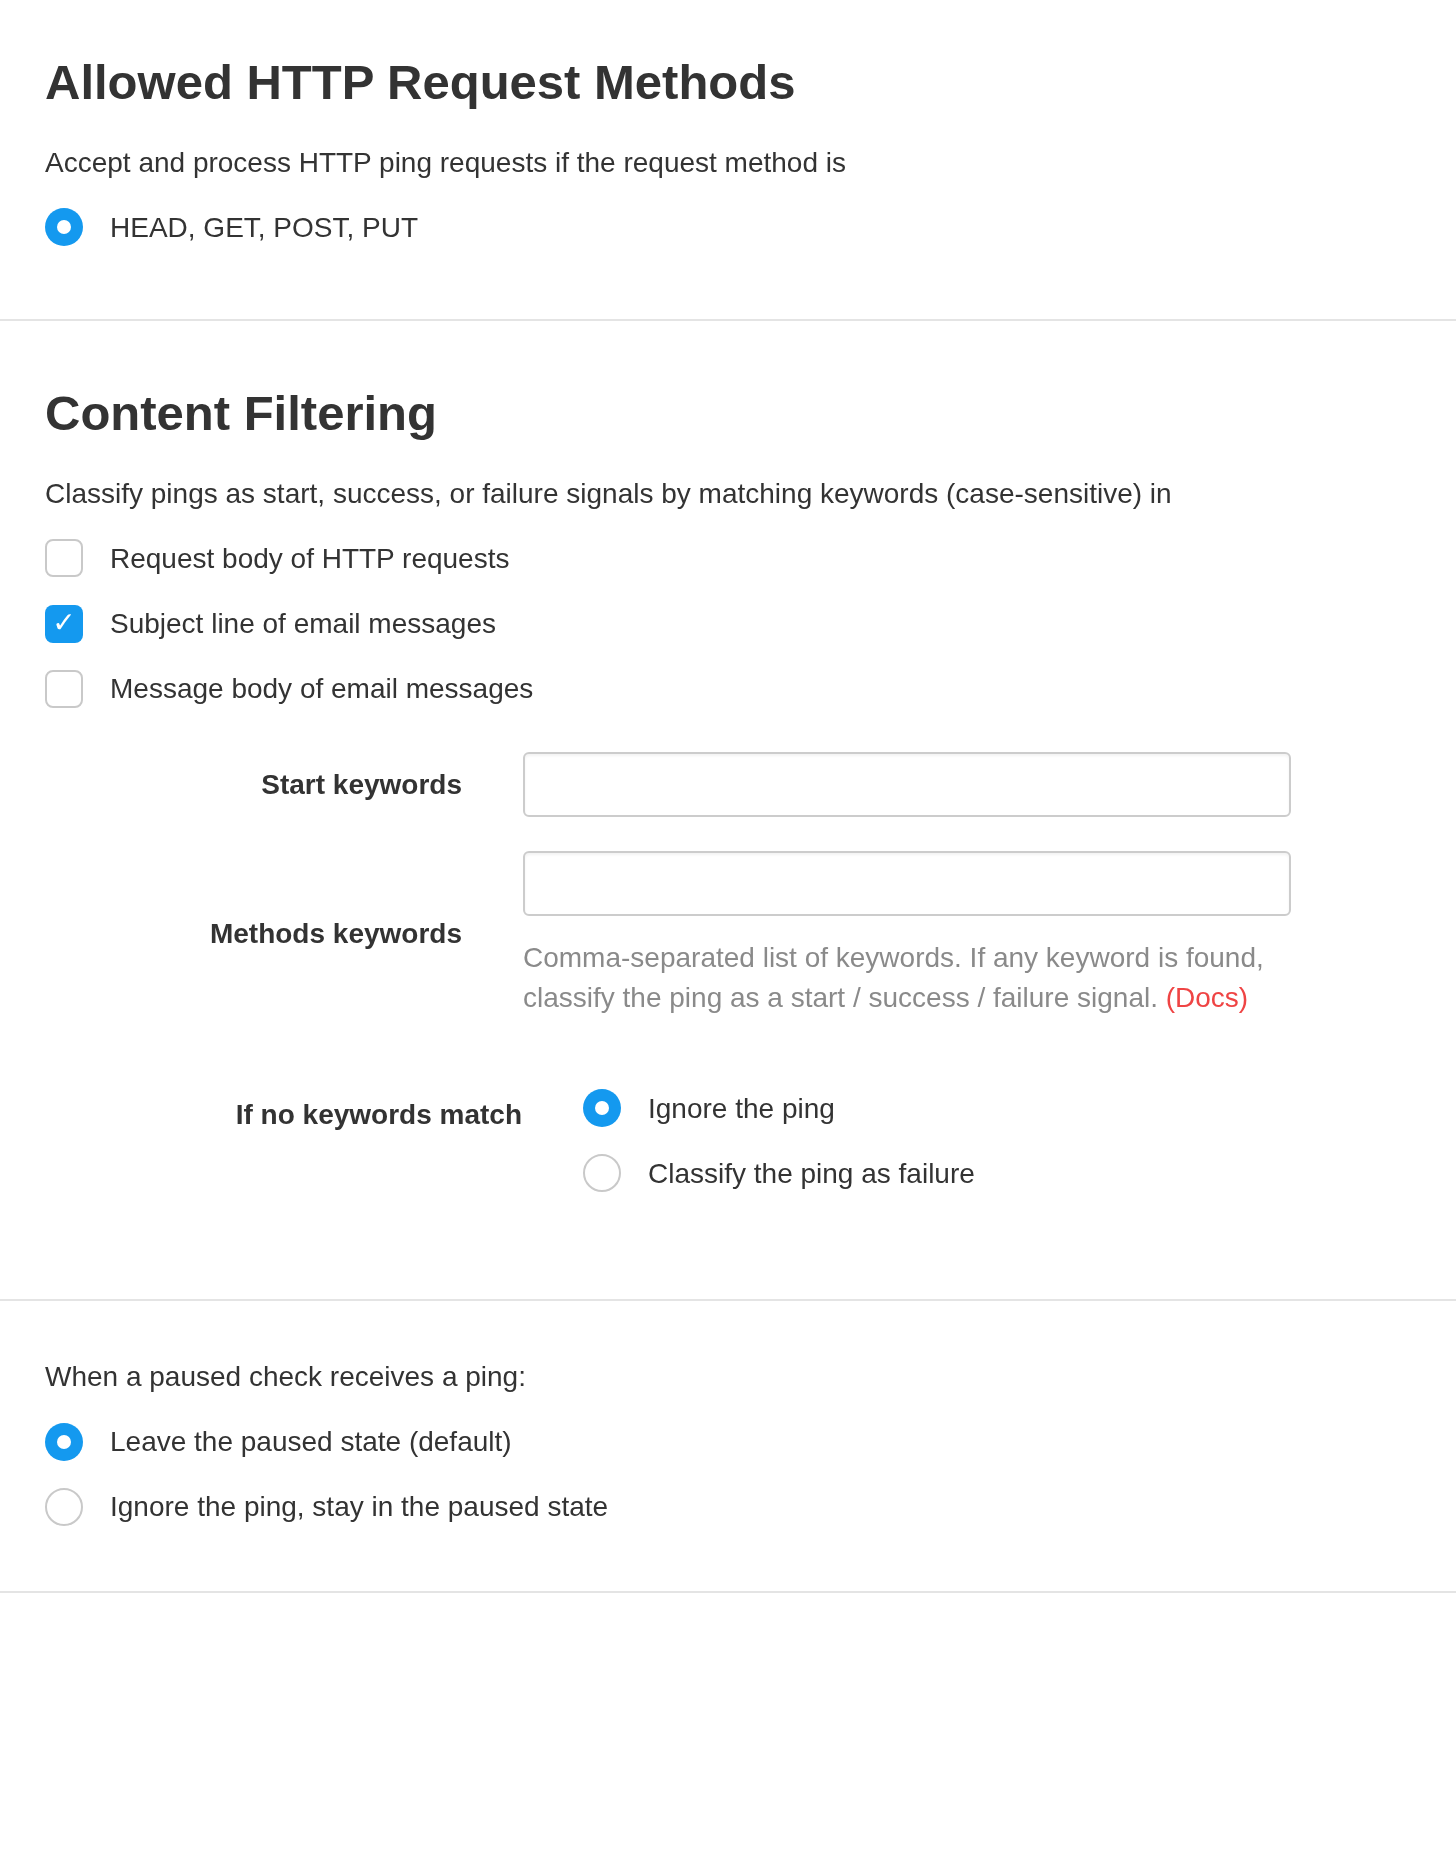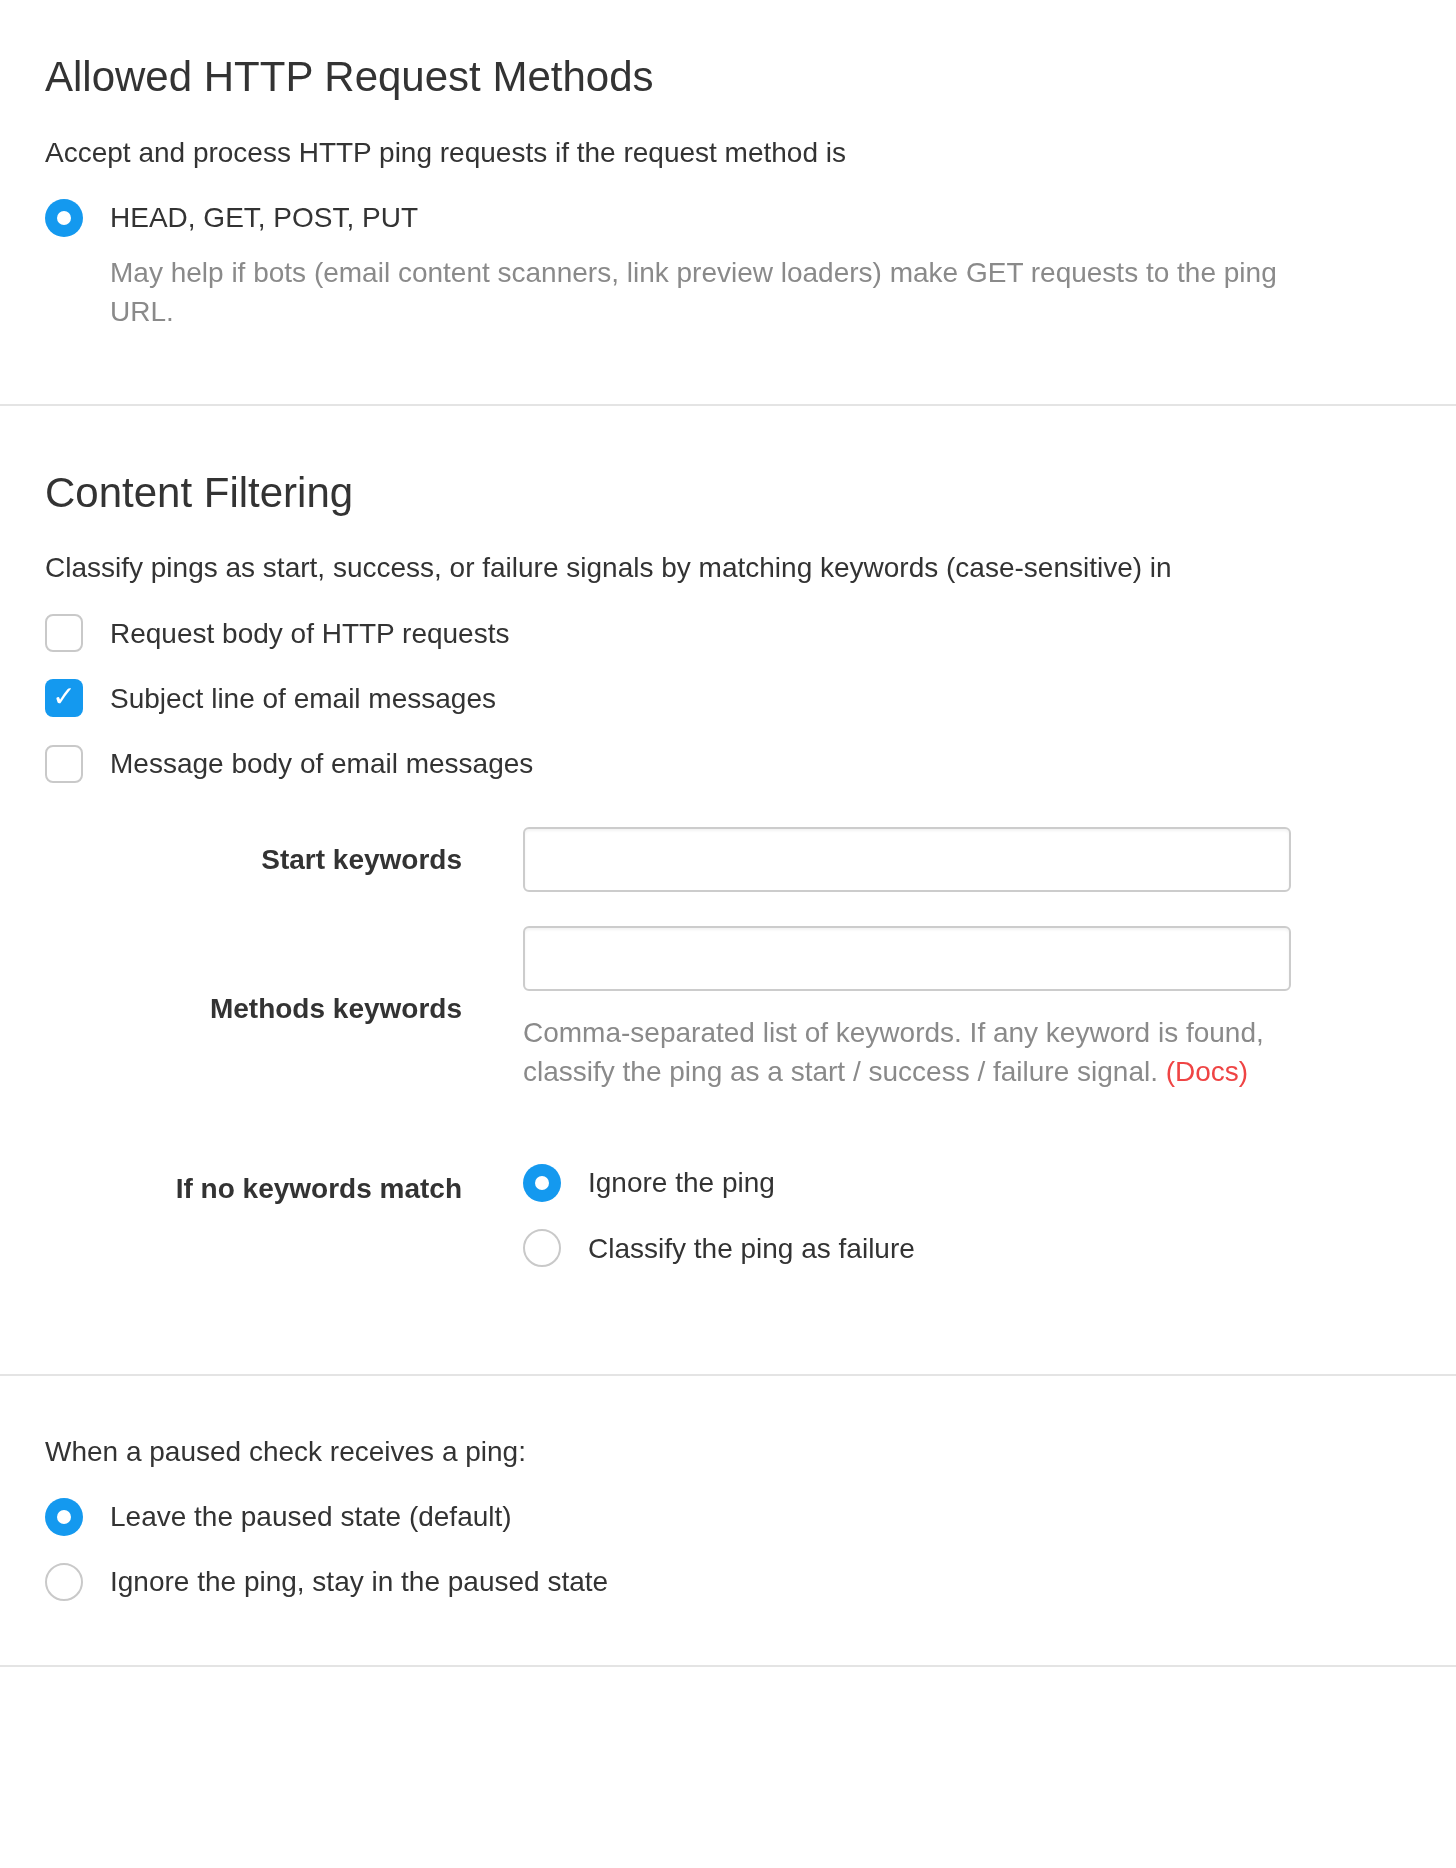--- a/index.html
+++ b/index.html
@@ -5,21 +5,21 @@
   * { margin:0; padding:0; box-sizing:border-box; }
   html,body { background:#ffffff; }
   body {
     width:1456px; height:1868px; margin:0 auto;
     font-family:"Liberation Sans", sans-serif;
     font-size:28px; line-height:1.4; color:#333;
     overflow:hidden;
   }
   .section { padding:48px 45px 72px 45px; border-bottom:2px solid #e4e4e4; }
   .section.last { padding-bottom:64px; }
-  h2 { font-size:42px; font-weight:400; color:#333; letter-spacing:0; margin-bottom:26px; }
+  h2 { font-size:49px; font-weight:700; color:#333; letter-spacing:0; margin-bottom:26px; }
   .subtitle { color:#333; }
 
   
   .option-row { display:flex; align-items:center; margin-top:26px; cursor:default; }
   .radio {
     width:38px; height:38px; border-radius:50%; flex:0 0 38px;
     border:2px solid #c9c9c9; background:#fff; position:relative;
   }
   .radio.checked { border:none; background:#1499ef; }
   .radio.checked::after {
@@ -39,21 +39,21 @@
   .checkbox.checked { border:none; background:#1499ef; }
   .check-glyph { display:none; }
   .checkbox.checked .check-glyph {
     display:block; color:#fff; font-family:"DejaVu Sans", sans-serif;
     font-size:28px; font-weight:700; line-height:1; transform:translateY(-1px);
   }
 
   
   .form-area { margin-top:44px; }
   .form-row { display:flex; align-items:center; margin-bottom:34px; }
-  .form-row.align-top { align-items:flex-start; }
+  .form-row.align-top { align-items:flex-start;justify-content:center; }
   .label-col { width:417px; text-align:right; font-weight:700; color:#333; flex:0 0 417px; }
   .control-col { margin-left:61px; width:768px; }
   .text-input {
     width:768px; height:65px; border:2px solid #cccccc; border-radius:6px;
     background:#fff; font-family:"Liberation Sans", sans-serif; font-size:28px;
     color:#333; padding:0 18px; box-shadow:inset 0 2px 3px rgba(0,0,0,0.05);
     outline:none; display:block;
   }
   .field-help { margin-top:22px; color:#8a8a8a; }
   .field-help a { color:#ef4444; text-decoration:none; }
@@ -67,21 +67,20 @@
 
 <div class="section">
   <h2>Allowed HTTP Request Methods</h2>
   <div class="subtitle">Accept and process HTTP ping requests if the request method is</div>
 
   <div class="option-row">
     <span class="radio checked"></span>
     <span class="option-label">HEAD, GET, POST, PUT</span>
   </div>
 
-  <div class="option-help">May help if bots (email content scanners, link preview loaders) make GET requests to the ping URL.</div>
 </div>
 
 <div class="section" style="padding-top:58px; ">
   <h2>Content Filtering</h2>
   <div class="subtitle">Classify pings as start, success, or failure signals by matching keywords (case-sensitive) in</div>
 
   <div class="checkbox-row">
     <span class="checkbox"></span>
     <span class="option-label">Request body of HTTP requests</span>
   </div>

